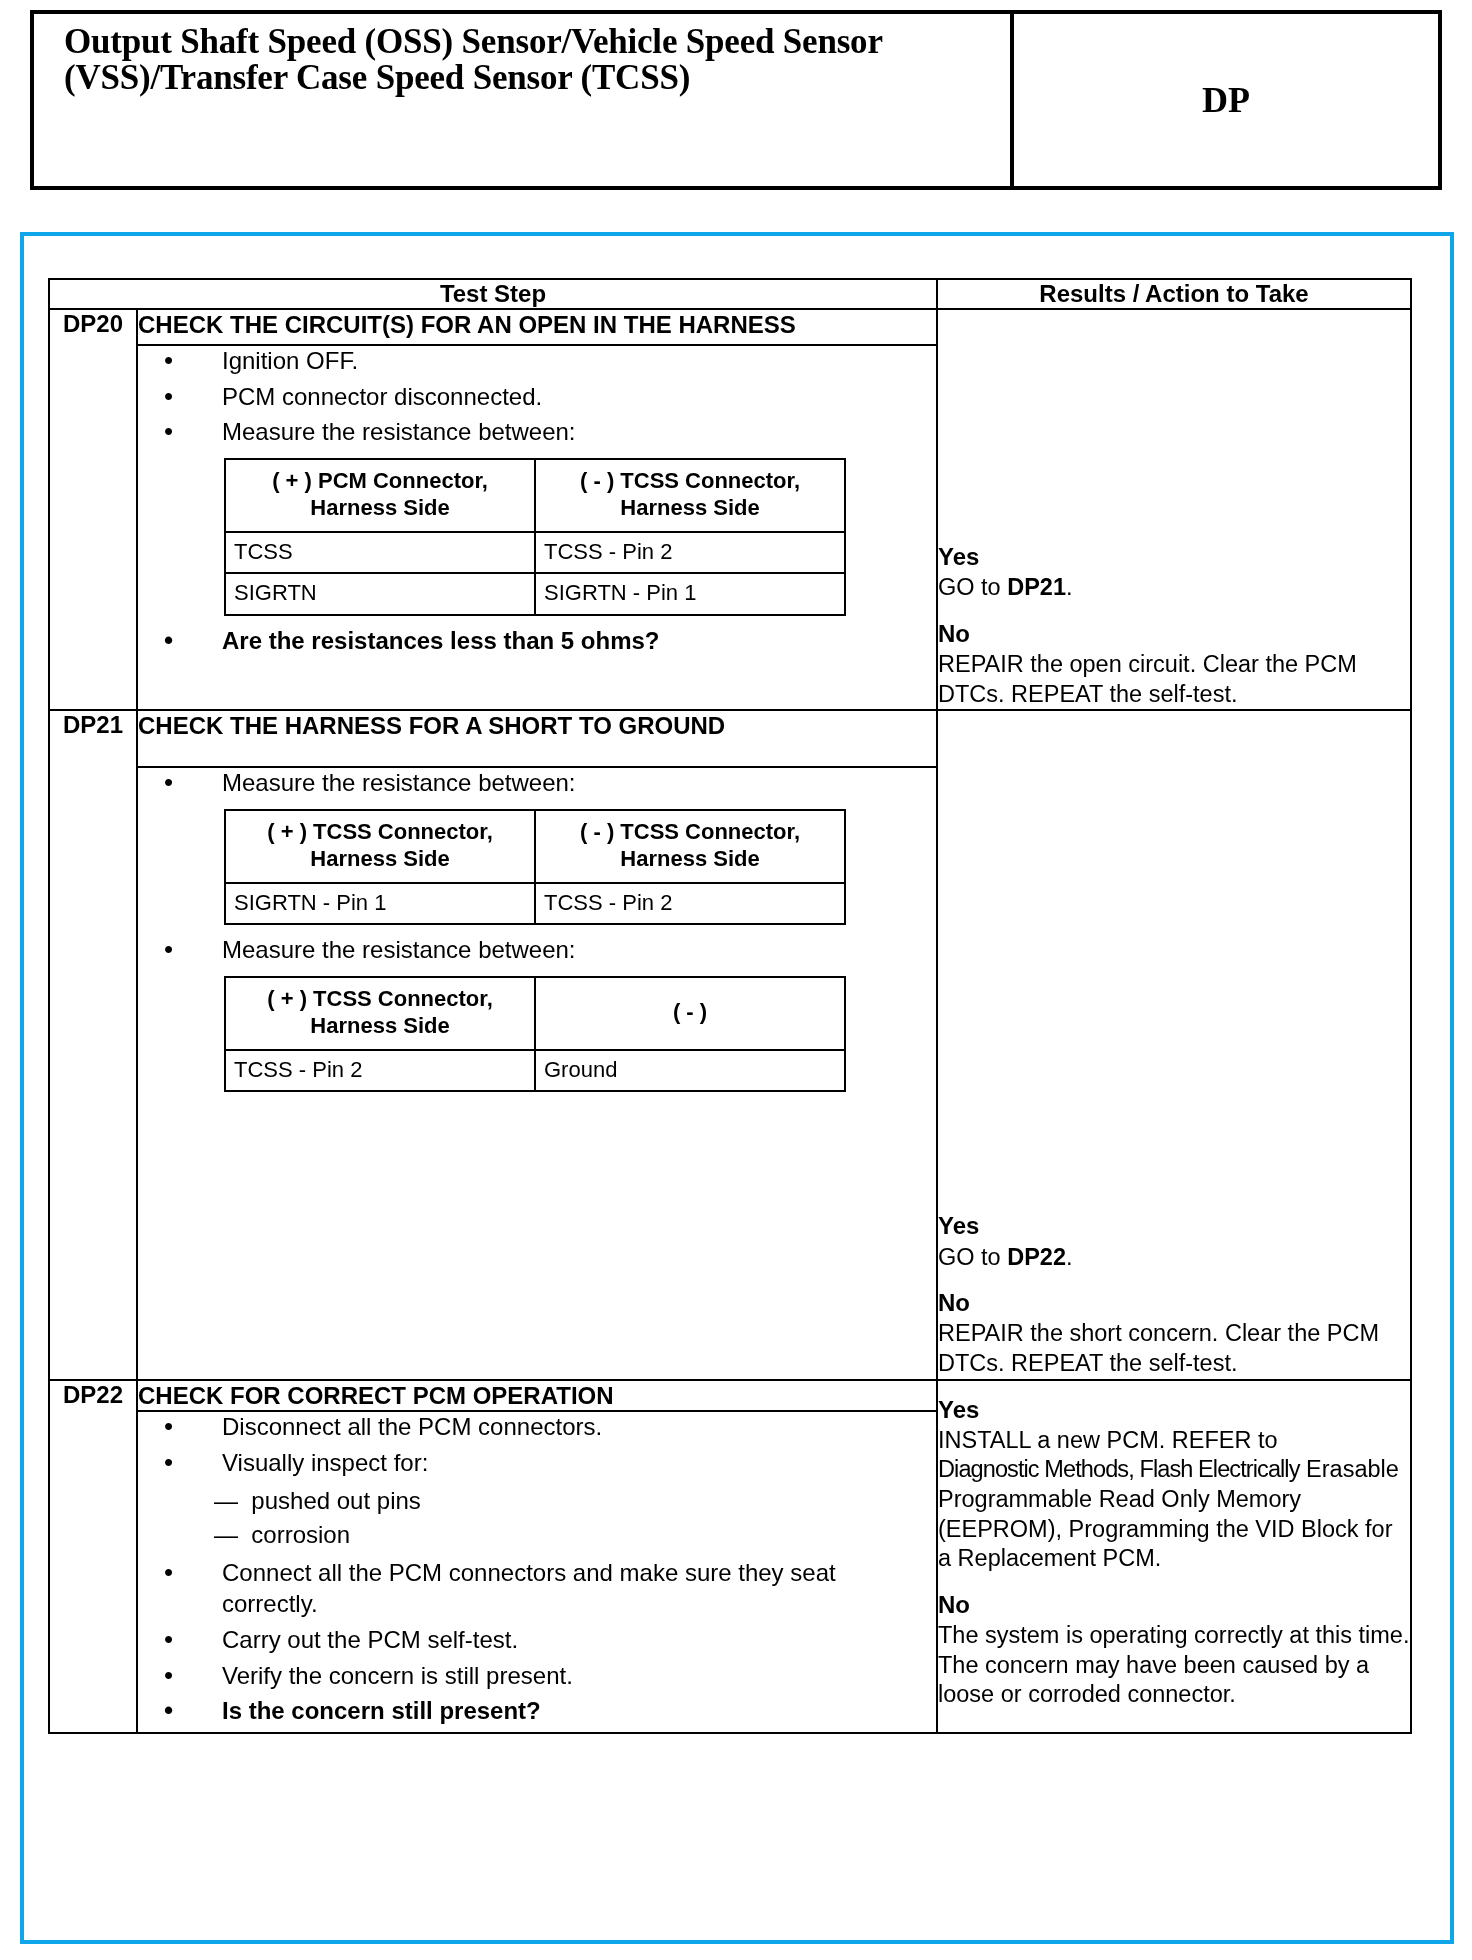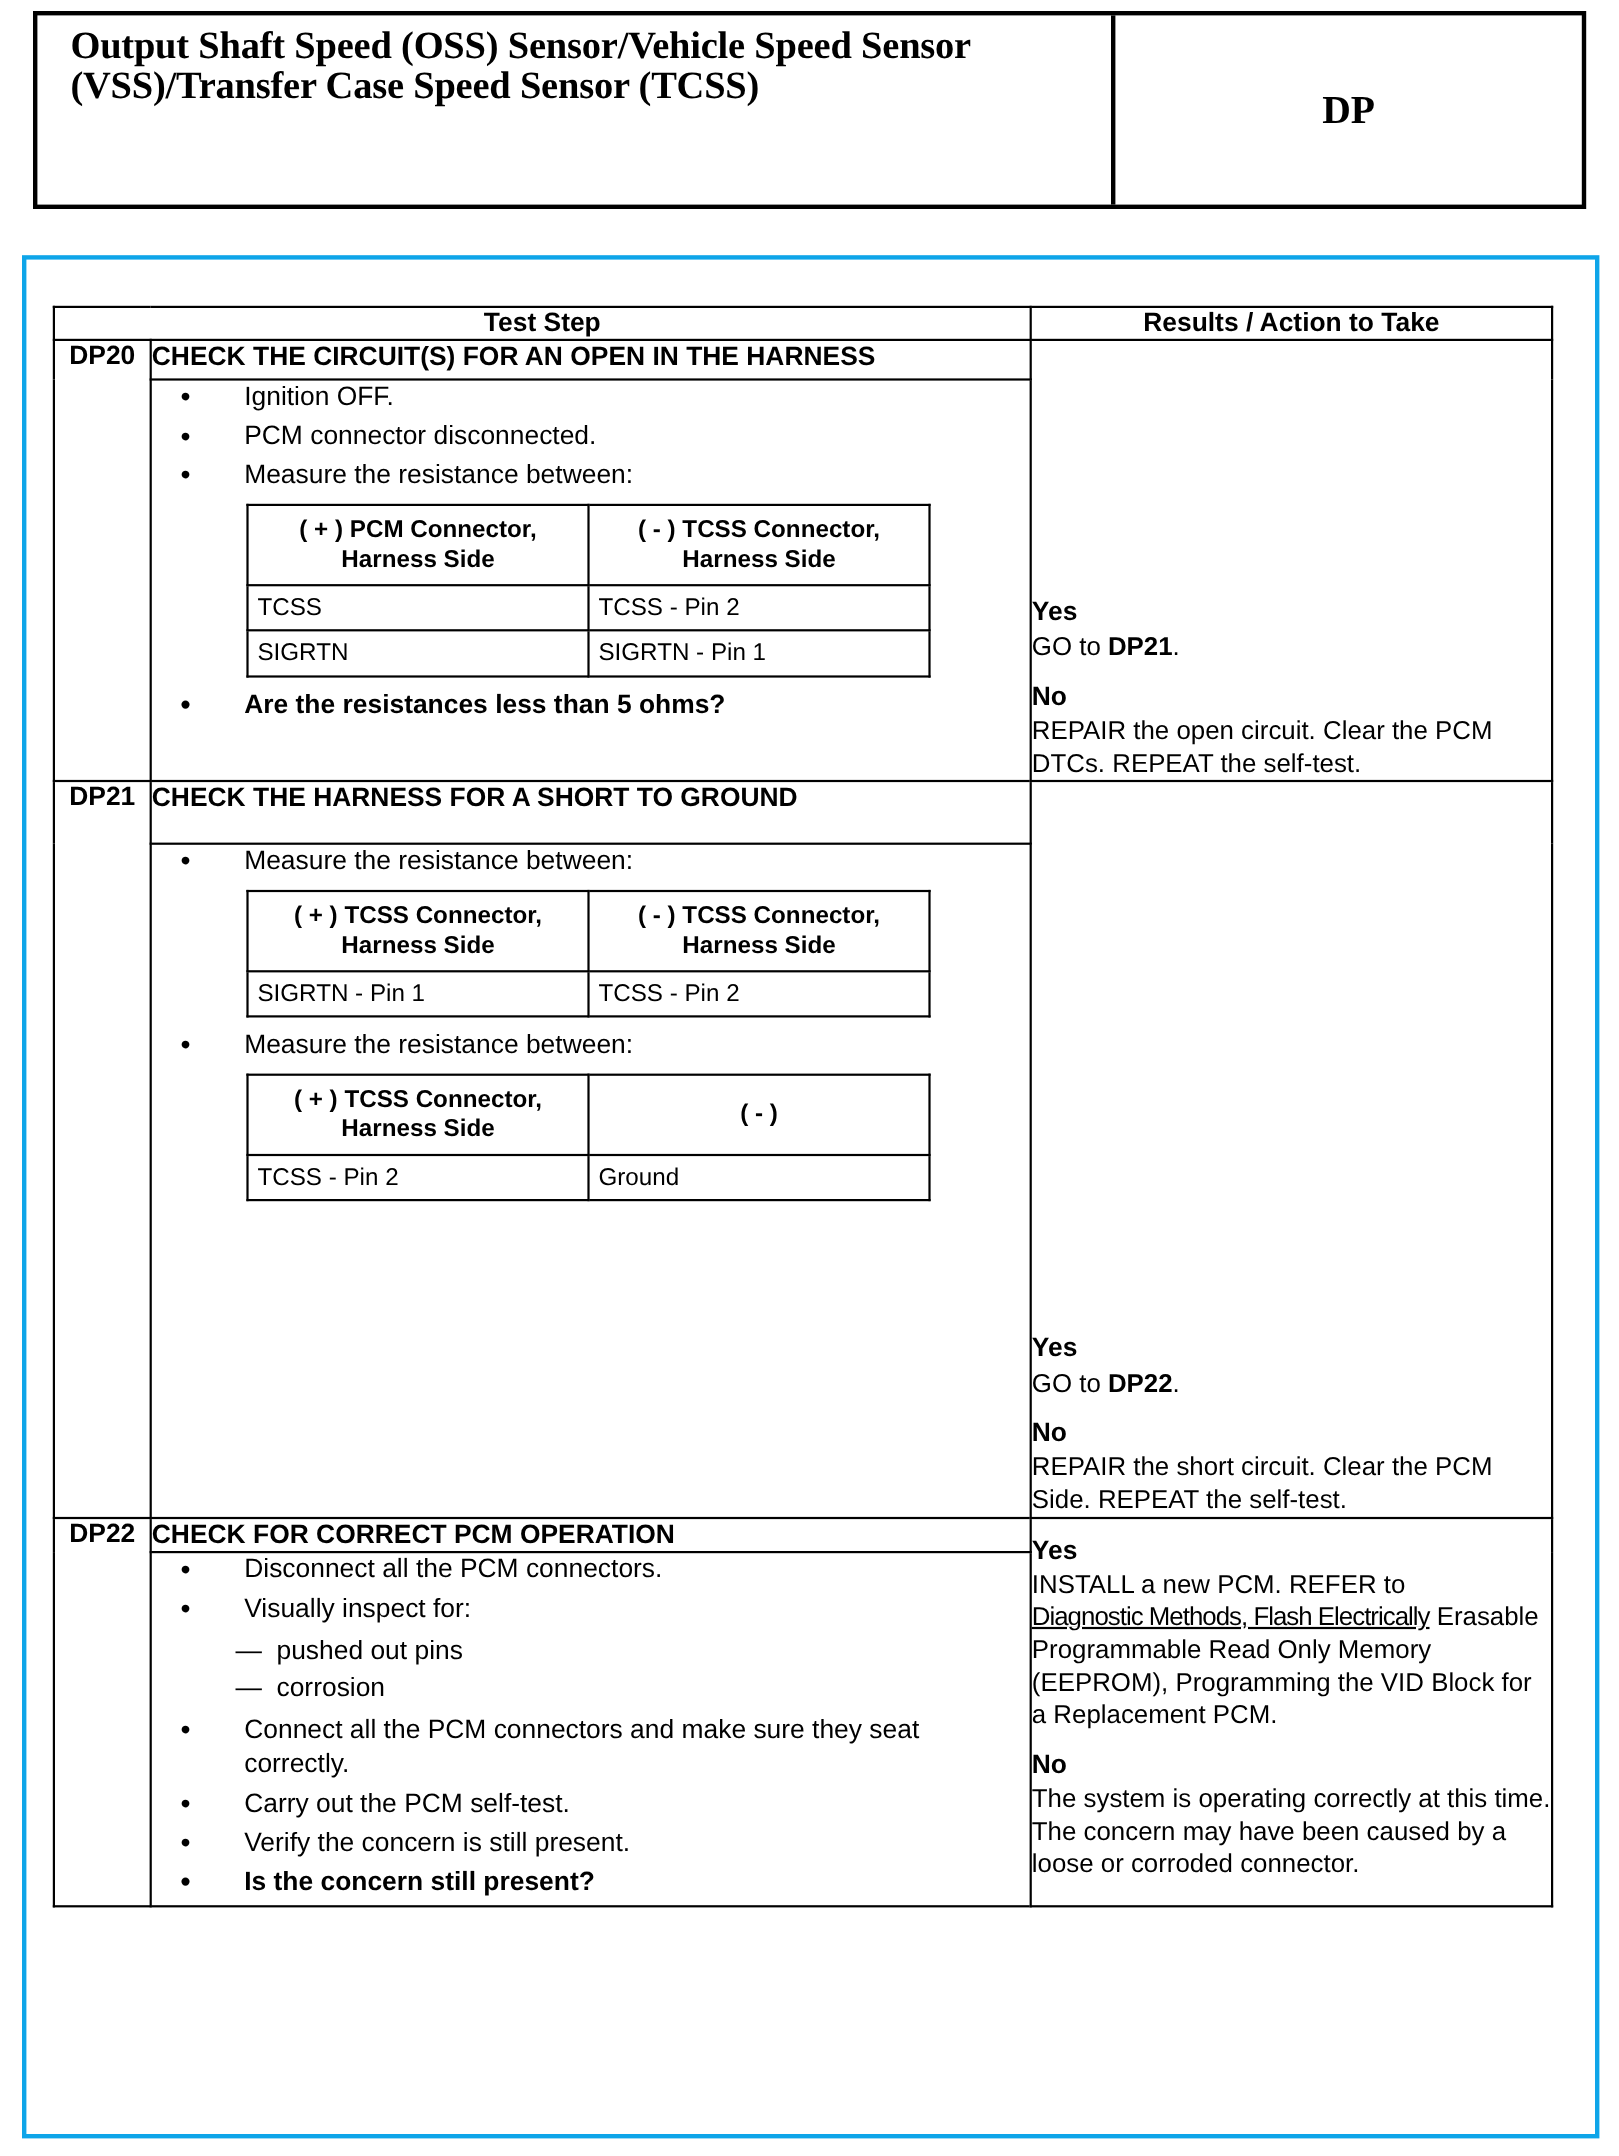--- a/index.html
+++ b/index.html
@@ -180,21 +180,21 @@
   }
   .res-text {
     font-size: 23.5px;
     line-height: 1.26;
     margin: 0 0 16px 0;
   }
   .res-text.last { margin-bottom: 0; }
   .res-pad-top { height: 232px; }
   .res-pad-top2 { height: 500px; }
   .res-pad-top3 { height: 14px; }
-  .tight { letter-spacing: -0.9px; text-decoration: underline; }
+  .tight { letter-spacing: -0.9px; }
   .b { font-weight: bold; }
 </style>
 </head>
 <body>
 
 <div class="header">
   <div class="header-title">Output Shaft Speed (OSS) Sensor/Vehicle Speed Sensor (VSS)/Transfer Case Speed Sensor (TCSS)</div>
   <div class="header-sep"></div>
   <div class="header-code">DP</div>
 </div>
@@ -262,21 +262,21 @@
       </tr>
 
       <tr>
         <td class="id-cell" rowspan="2">DP21</td>
         <td class="title-cell">CHECK THE HARNESS FOR A SHORT TO GROUND</td>
         <td class="result-cell" rowspan="2">
           <div class="res-pad-top2"></div>
           <div class="res-label">Yes</div>
           <div class="res-text"><span>GO to </span> <span class="b">DP22</span><span>.</span></div>
           <div class="res-label">No</div>
-          <div class="res-text last">REPAIR the short circuit. Clear the PCM Side. REPEAT the self-test.</div>
+          <div class="res-text last">REPAIR the short concern. Clear the PCM DTCs. REPEAT the self-test.</div>
         </td>
       </tr>
 
       <tr>
         <td class="body-cell">
           <ul class="bul">
             <li>Measure the resistance between:</li>
           </ul>
 
           <table class="inner">

